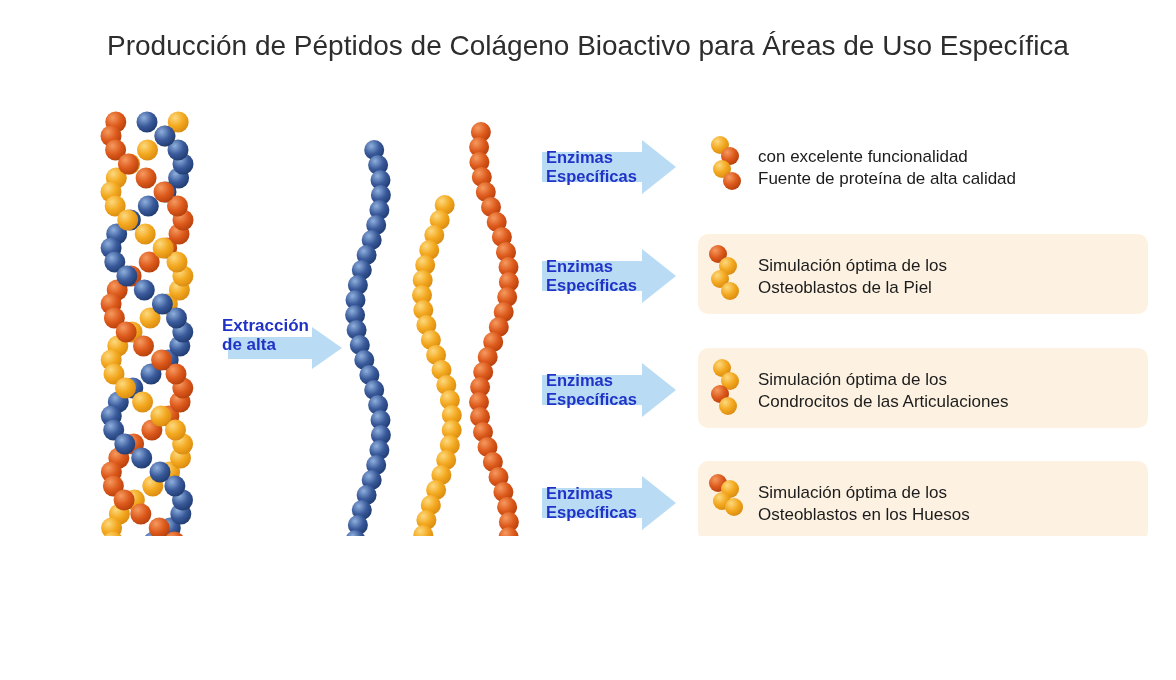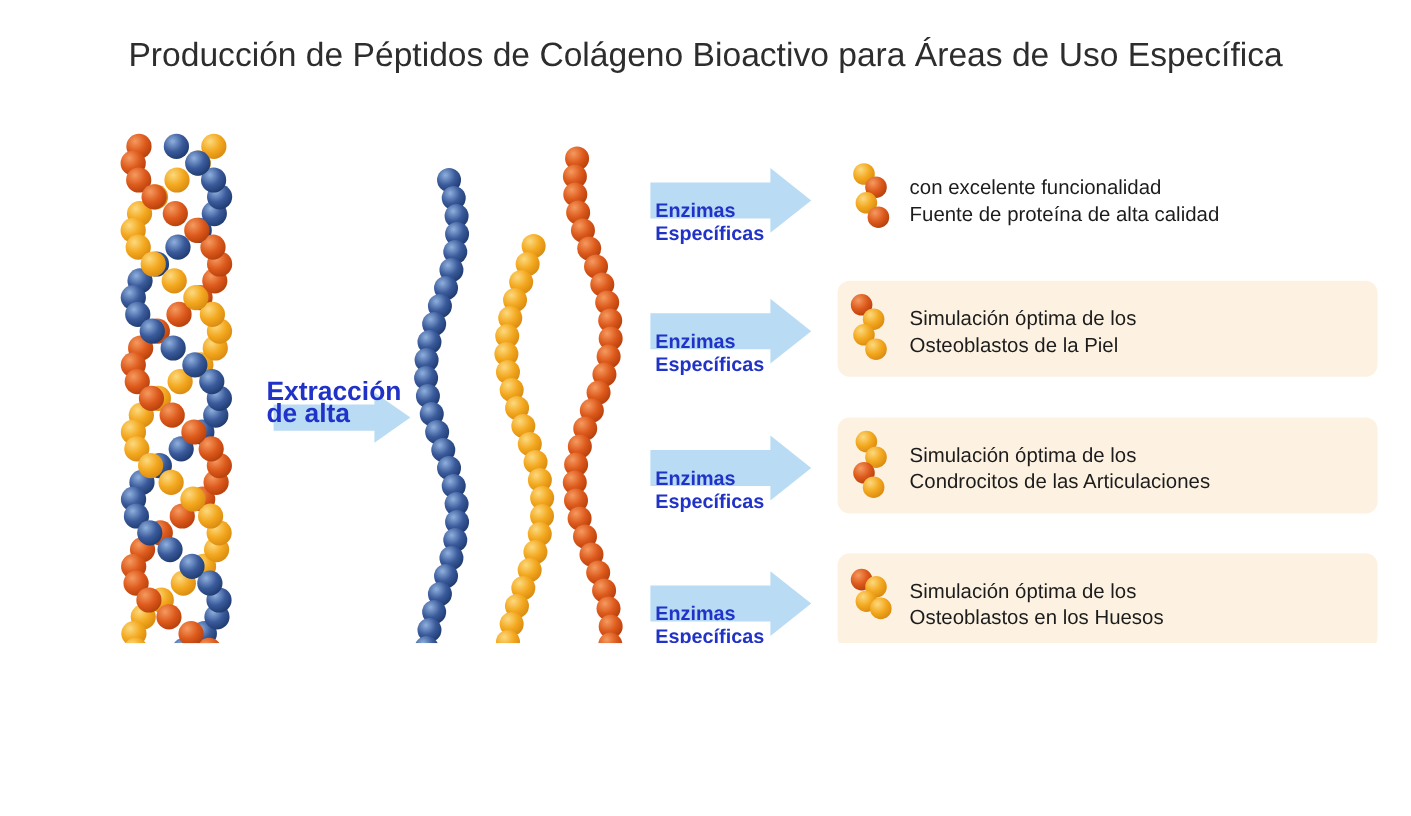--- a/index.html
+++ b/index.html
@@ -38,28 +38,27 @@
   }
   .arrow { fill: var(--arrow-fill, #b9dcf4); }
 
   .blue-label {
     color: var(--blue-text, #2133c7);
     font-weight: bold;
     z-index: 2;
   }
   #extraction-label {
     left: 222px; top: 316px;
-    font-size: 22px;
+    font-size: 17px;
     line-height: 19px;
   }
   .enzyme-label {
     left: 546px;
     font-size: 16.5px;
     line-height: 19px;
-    margin-top: 19px;
   }
   .outcome-text {
     left: 758px;
     width: 380px;
     font-size: 17px;
     line-height: 22px;
     color: #1c1c1c;
     z-index: 2;
   }
   .orange-label {

